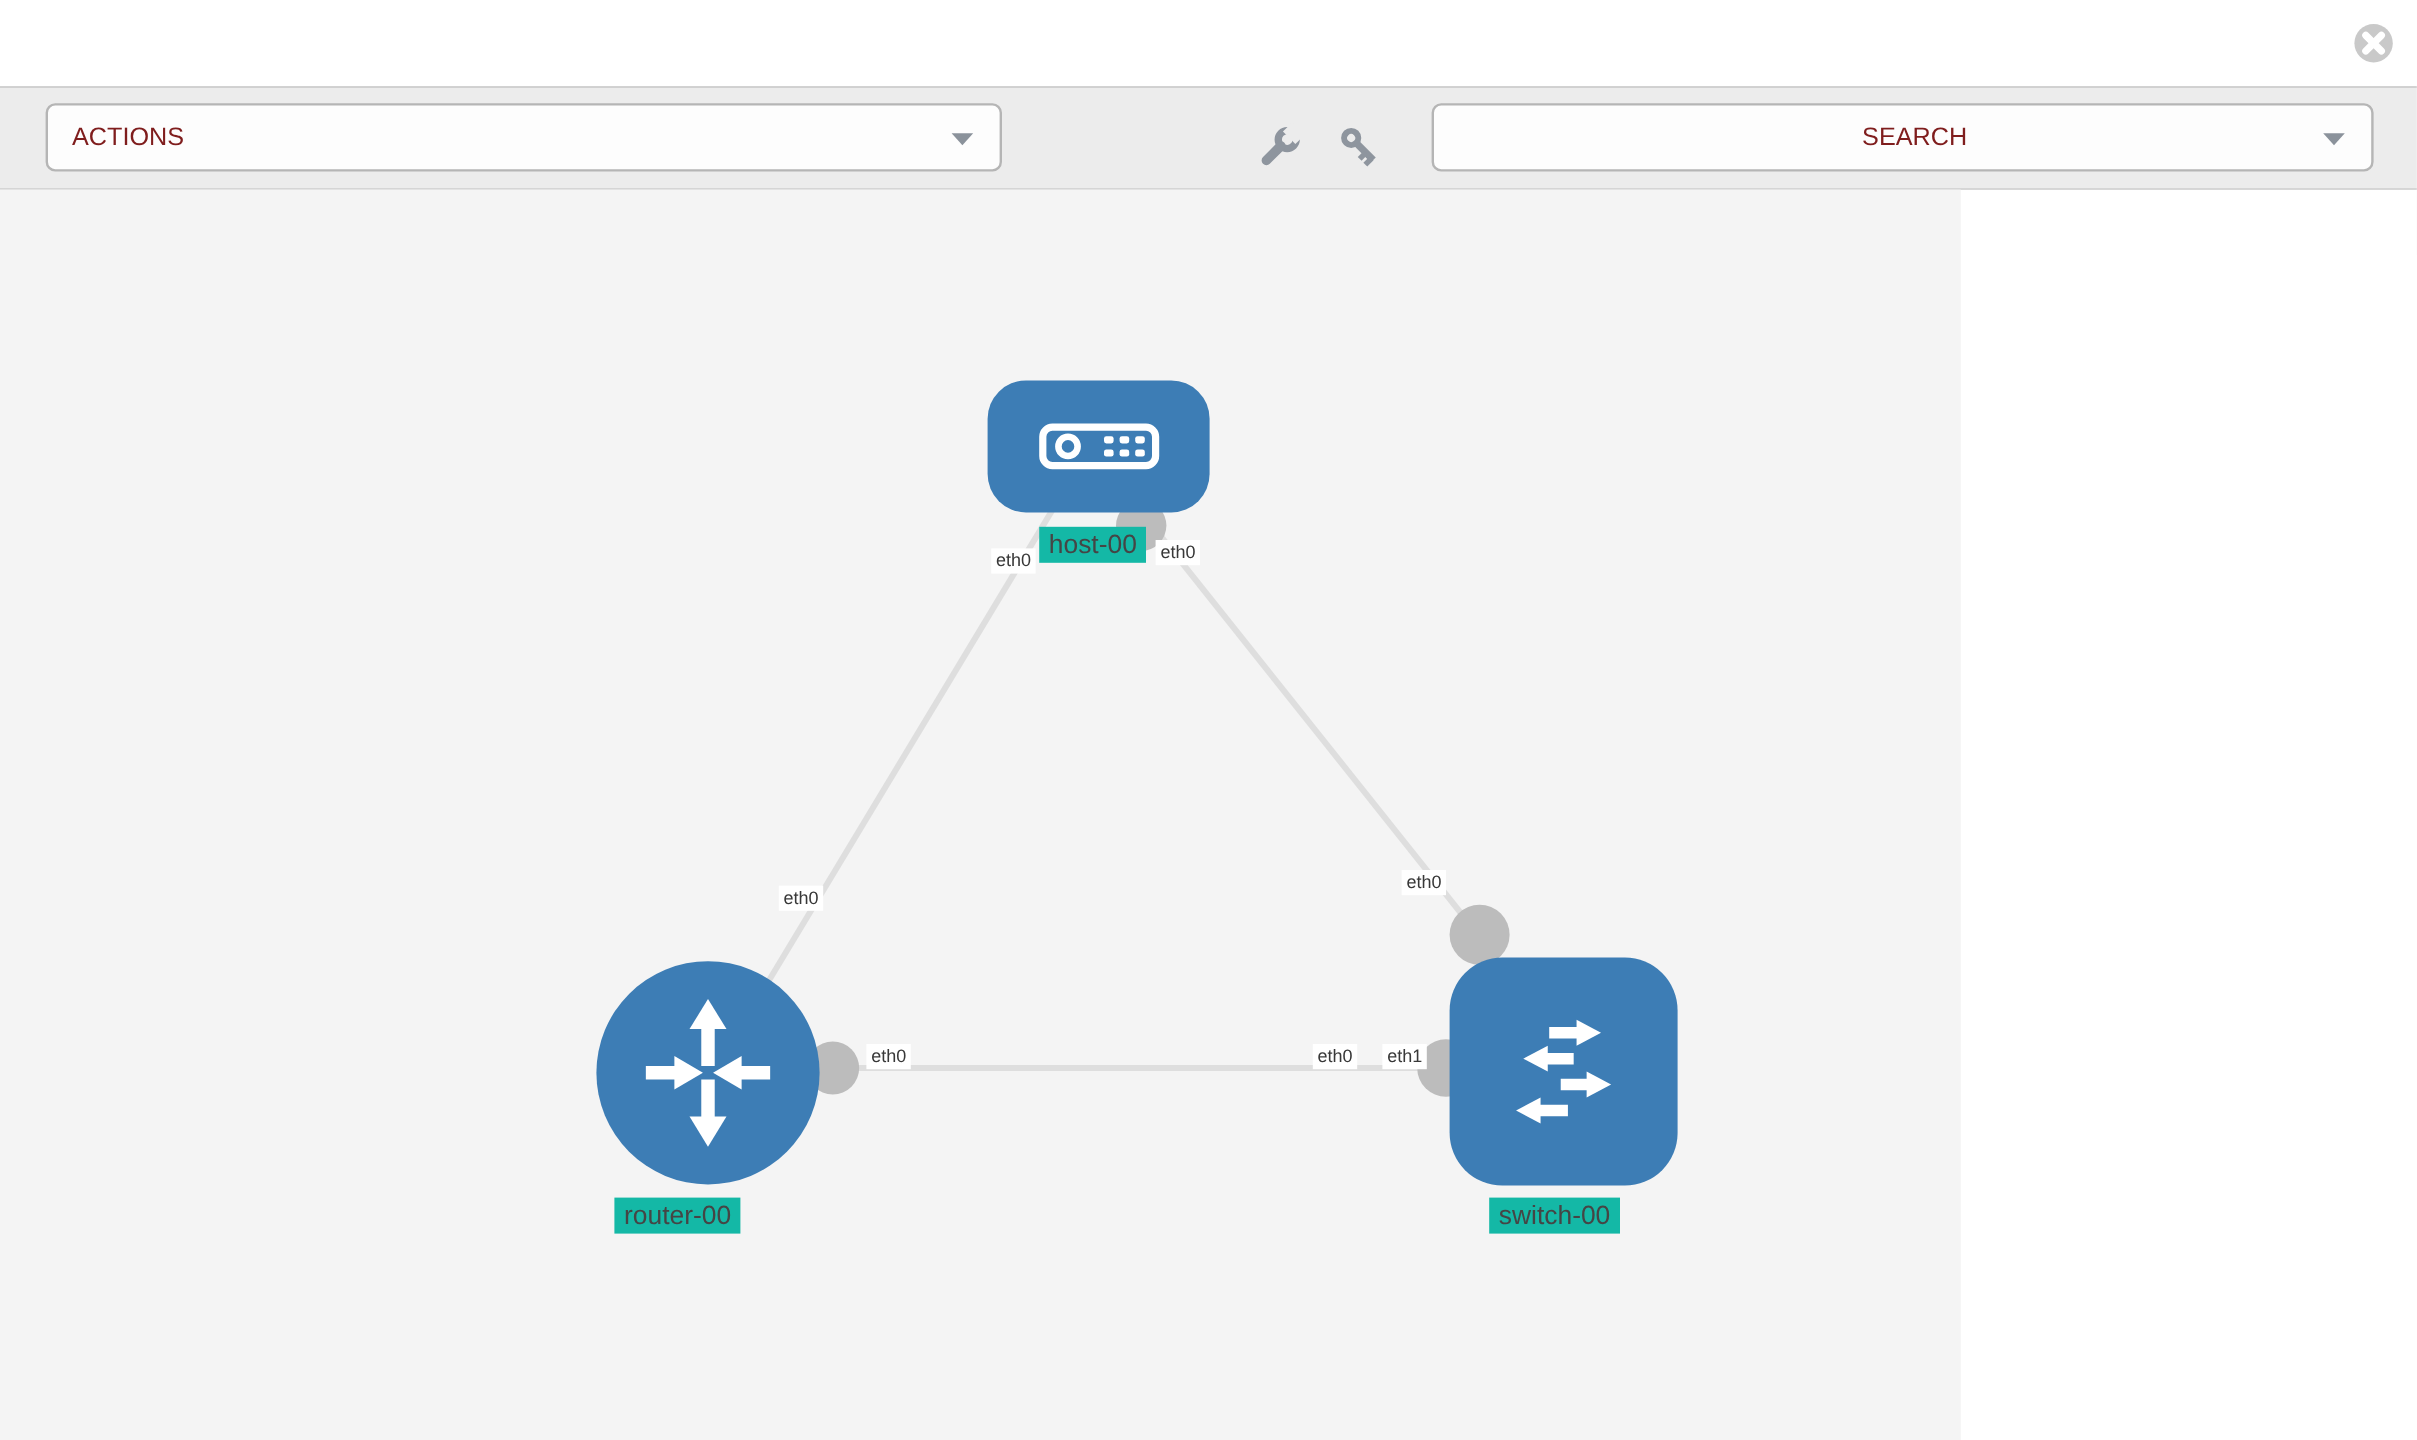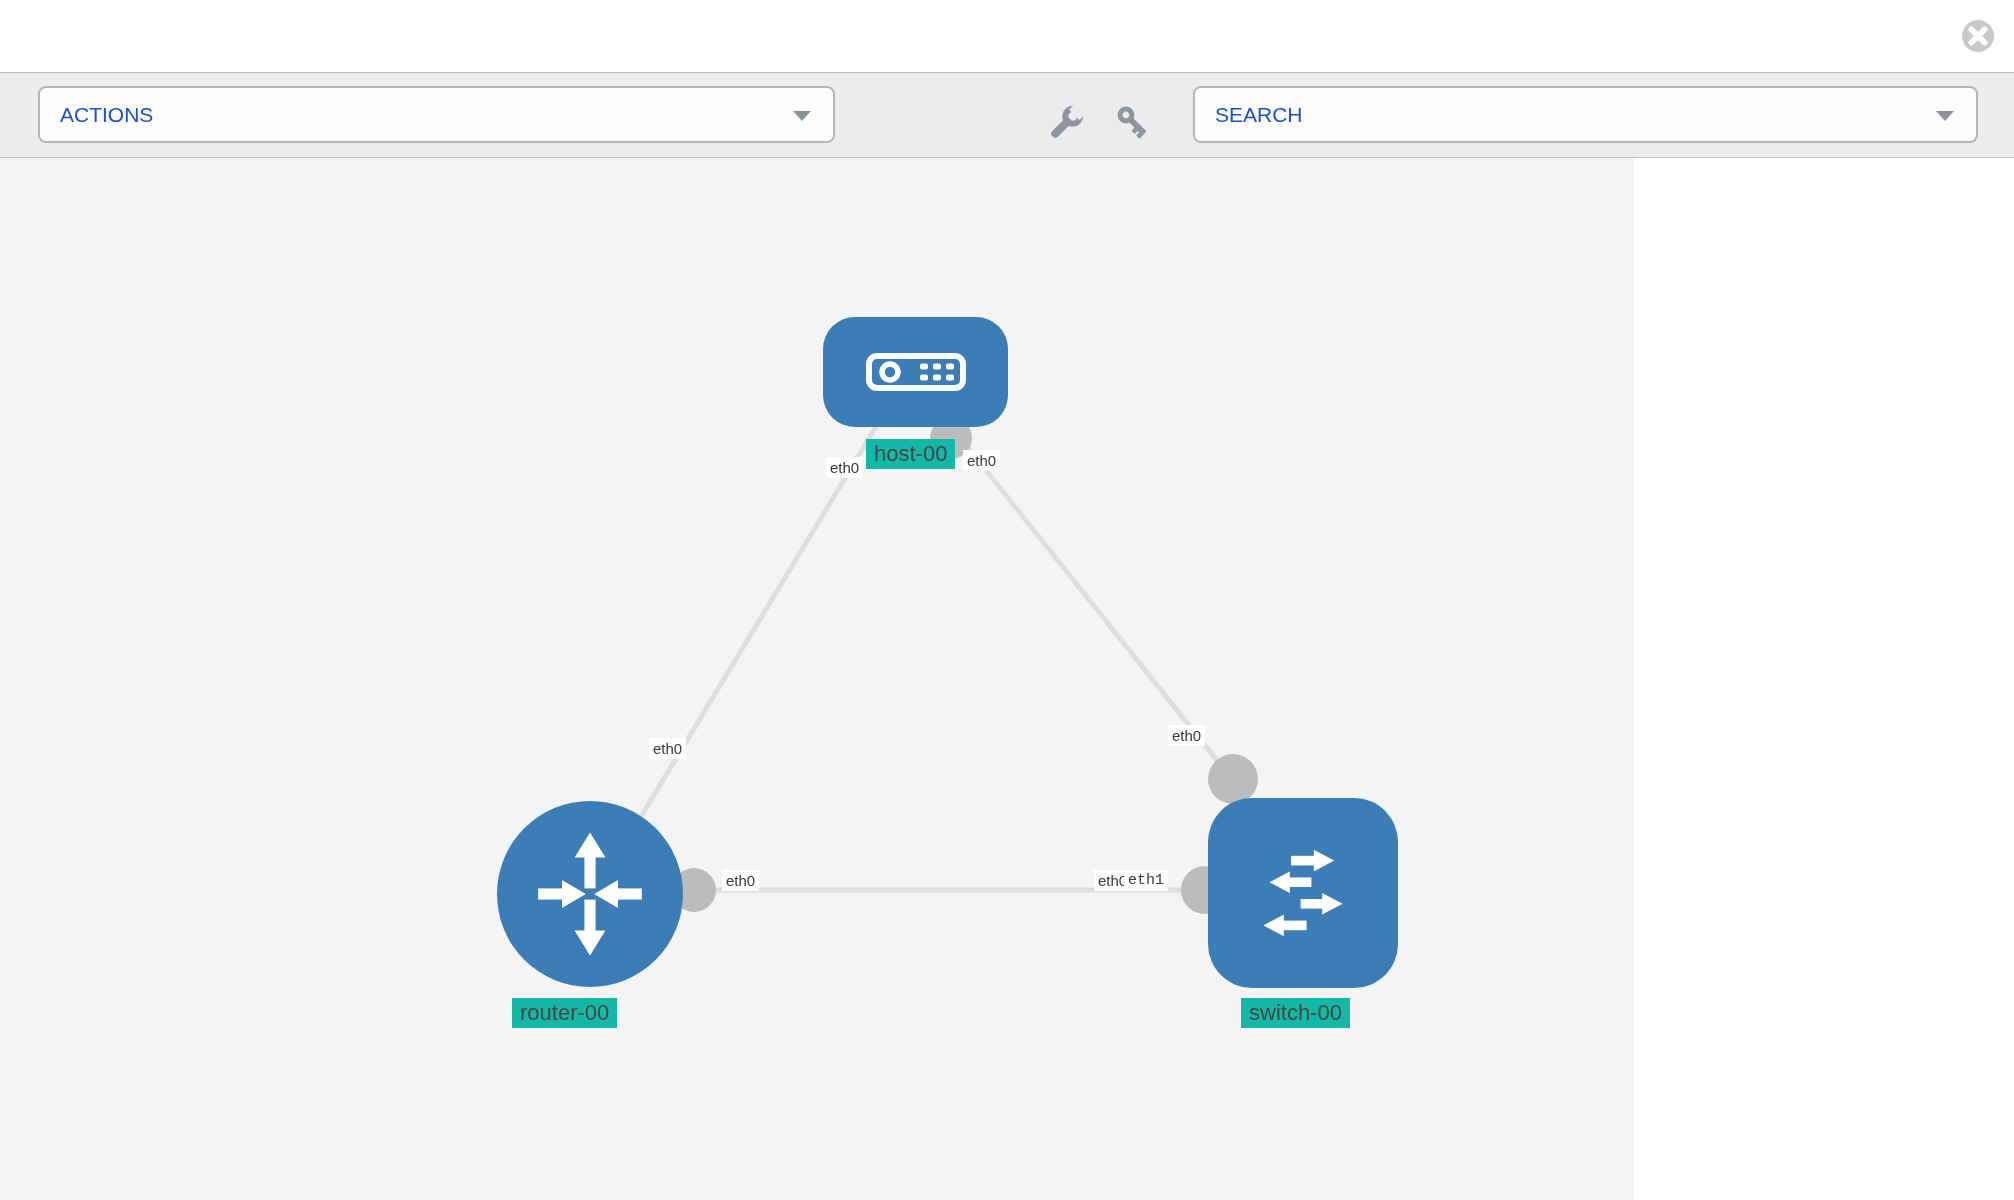--- a/index.html
+++ b/index.html
@@ -12,23 +12,23 @@
   .header{position:absolute;left:0;top:0;width:2014px;height:72px;background:#fff;}
   .page-title{position:absolute;left:38px;top:50%;transform:translateY(-50%);
     font-size:27px;font-weight:bold;color:#5b5b5b;letter-spacing:0.2px;}
   .close-btn{position:absolute;right:18px;top:18px;width:36px;height:36px;border:none;
     background:transparent;padding:0;cursor:pointer;}
   
   .toolbar{position:absolute;left:0;top:72px;width:2014px;height:86px;background:#ececec;
     border-top:1px solid #bdbdbd;border-bottom:1px solid #c6c6c6;box-sizing:border-box;}
   .select-box{position:absolute;top:13px;height:57px;background:#fdfdfd;
     border:2px solid #b5b5b5;border-radius:8px;box-sizing:border-box;
-    font-size:21px;color:#1d4ed8;line-height:53px;padding-left:20px;cursor:pointer;}
+    font-size:21px;color:#7f1d1d;line-height:53px;padding-left:20px;cursor:pointer;}
   .select-actions{left:38px;width:797px;}
-  .select-search{left:1193px;width:785px;}
+  .select-search{left:1193px;width:785px;text-align:center;}
   .caret{position:absolute;right:22px;top:23px;width:0;height:0;
     border-left:9px solid transparent;border-right:9px solid transparent;
     border-top:10px solid #8b929b;}
   .tool-icon-btn{position:absolute;top:29px;width:44px;height:44px;border:none;
     background:transparent;padding:0;cursor:pointer;}
   .btn-wrench{left:1044px;}
   .btn-key{left:1112px;}
   
   .canvas{position:absolute;left:0;top:158px;width:1634px;height:1042px;background:#f4f4f4;}
   .links-layer{position:absolute;left:0;top:0;}
@@ -42,21 +42,21 @@
   .lbl-router{left:512px;top:840px;}
   .lbl-switch{left:1241px;top:840px;}
   .iface-label{position:absolute;background:#ffffff;color:#383838;font-size:15px;
     padding:2px 4px;white-space:nowrap;}
   .if-0{left:826px;top:299px;}
   .if-1{left:963px;top:292px;}
   .if-2{left:649px;top:580px;}
   .if-3{left:1168px;top:567px;}
   .if-4{left:722px;top:712px;}
   .if-5{left:1094px;top:712px;}
-  .if-6{left:1124px;top:712px;font-family:Liberation Mono, monospace;}
+  .if-6{left:1152px;top:712px;}
 </style>
 </head>
 <body>
 
 <div class="header">
   <button class="close-btn">
     <svg width="36" height="36" viewBox="0 0 36 36">
       <circle cx="18" cy="18" r="16" fill="#c9c9c9"></circle>
       <line x1="11.5" y1="11.5" x2="24.5" y2="24.5" stroke="#ffffff" stroke-width="6" stroke-linecap="round"></line>
       <line x1="24.5" y1="11.5" x2="11.5" y2="24.5" stroke="#ffffff" stroke-width="6" stroke-linecap="round"></line>

